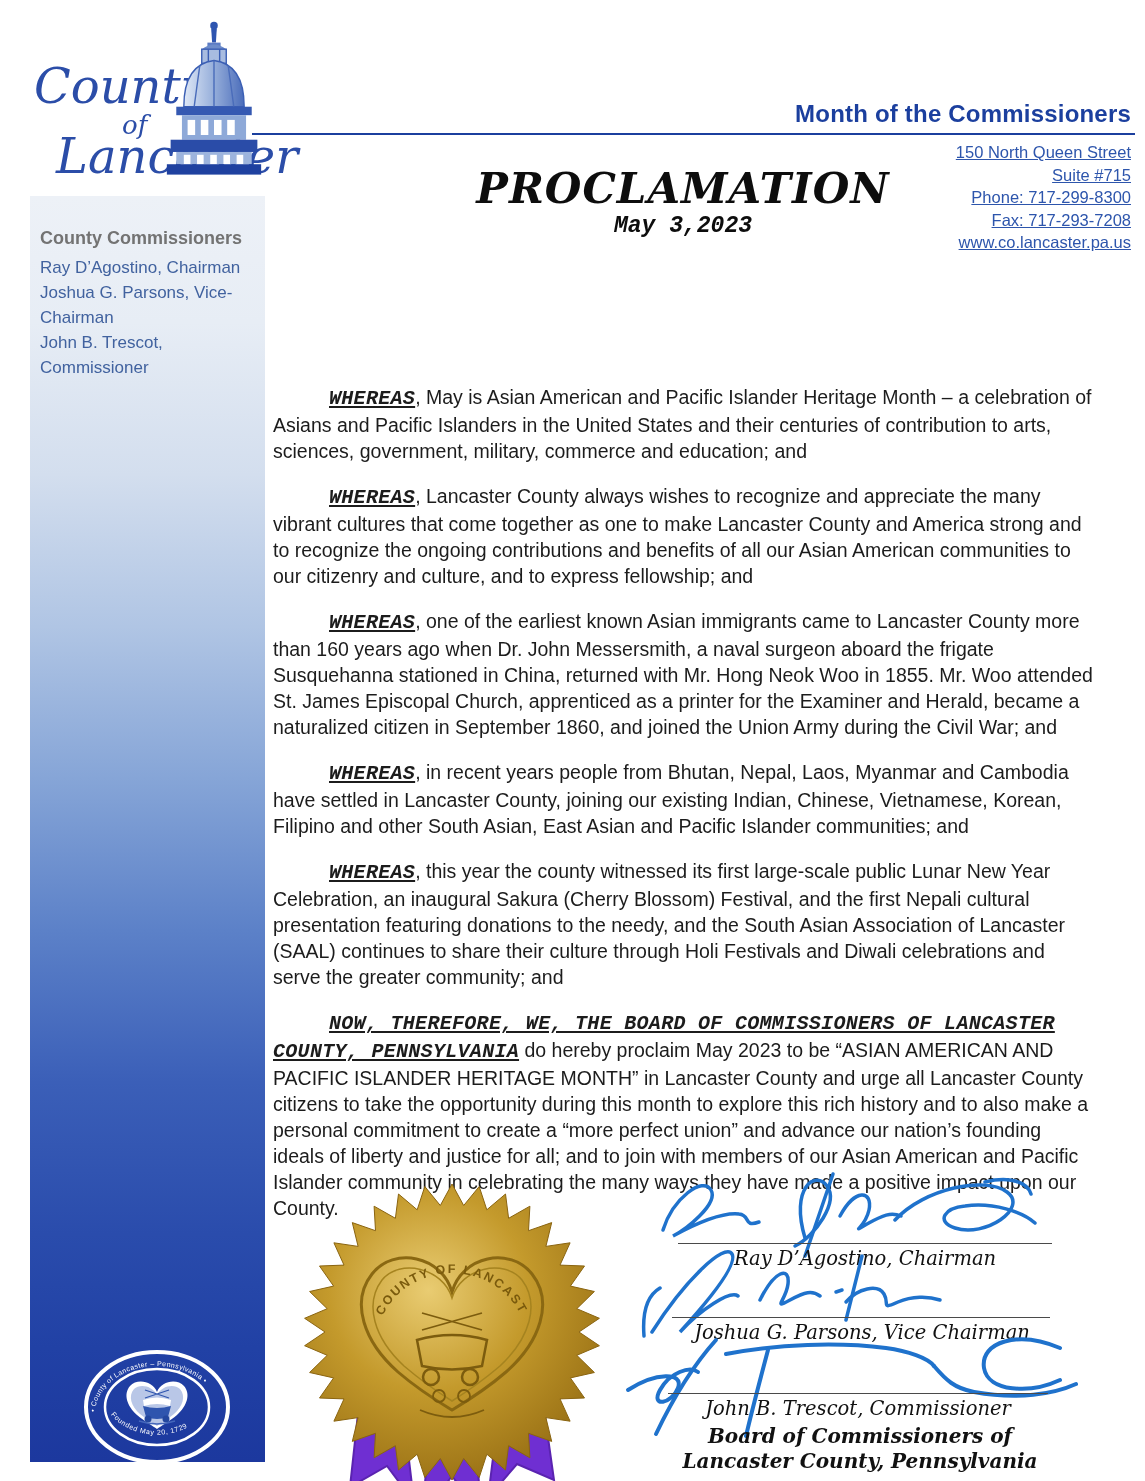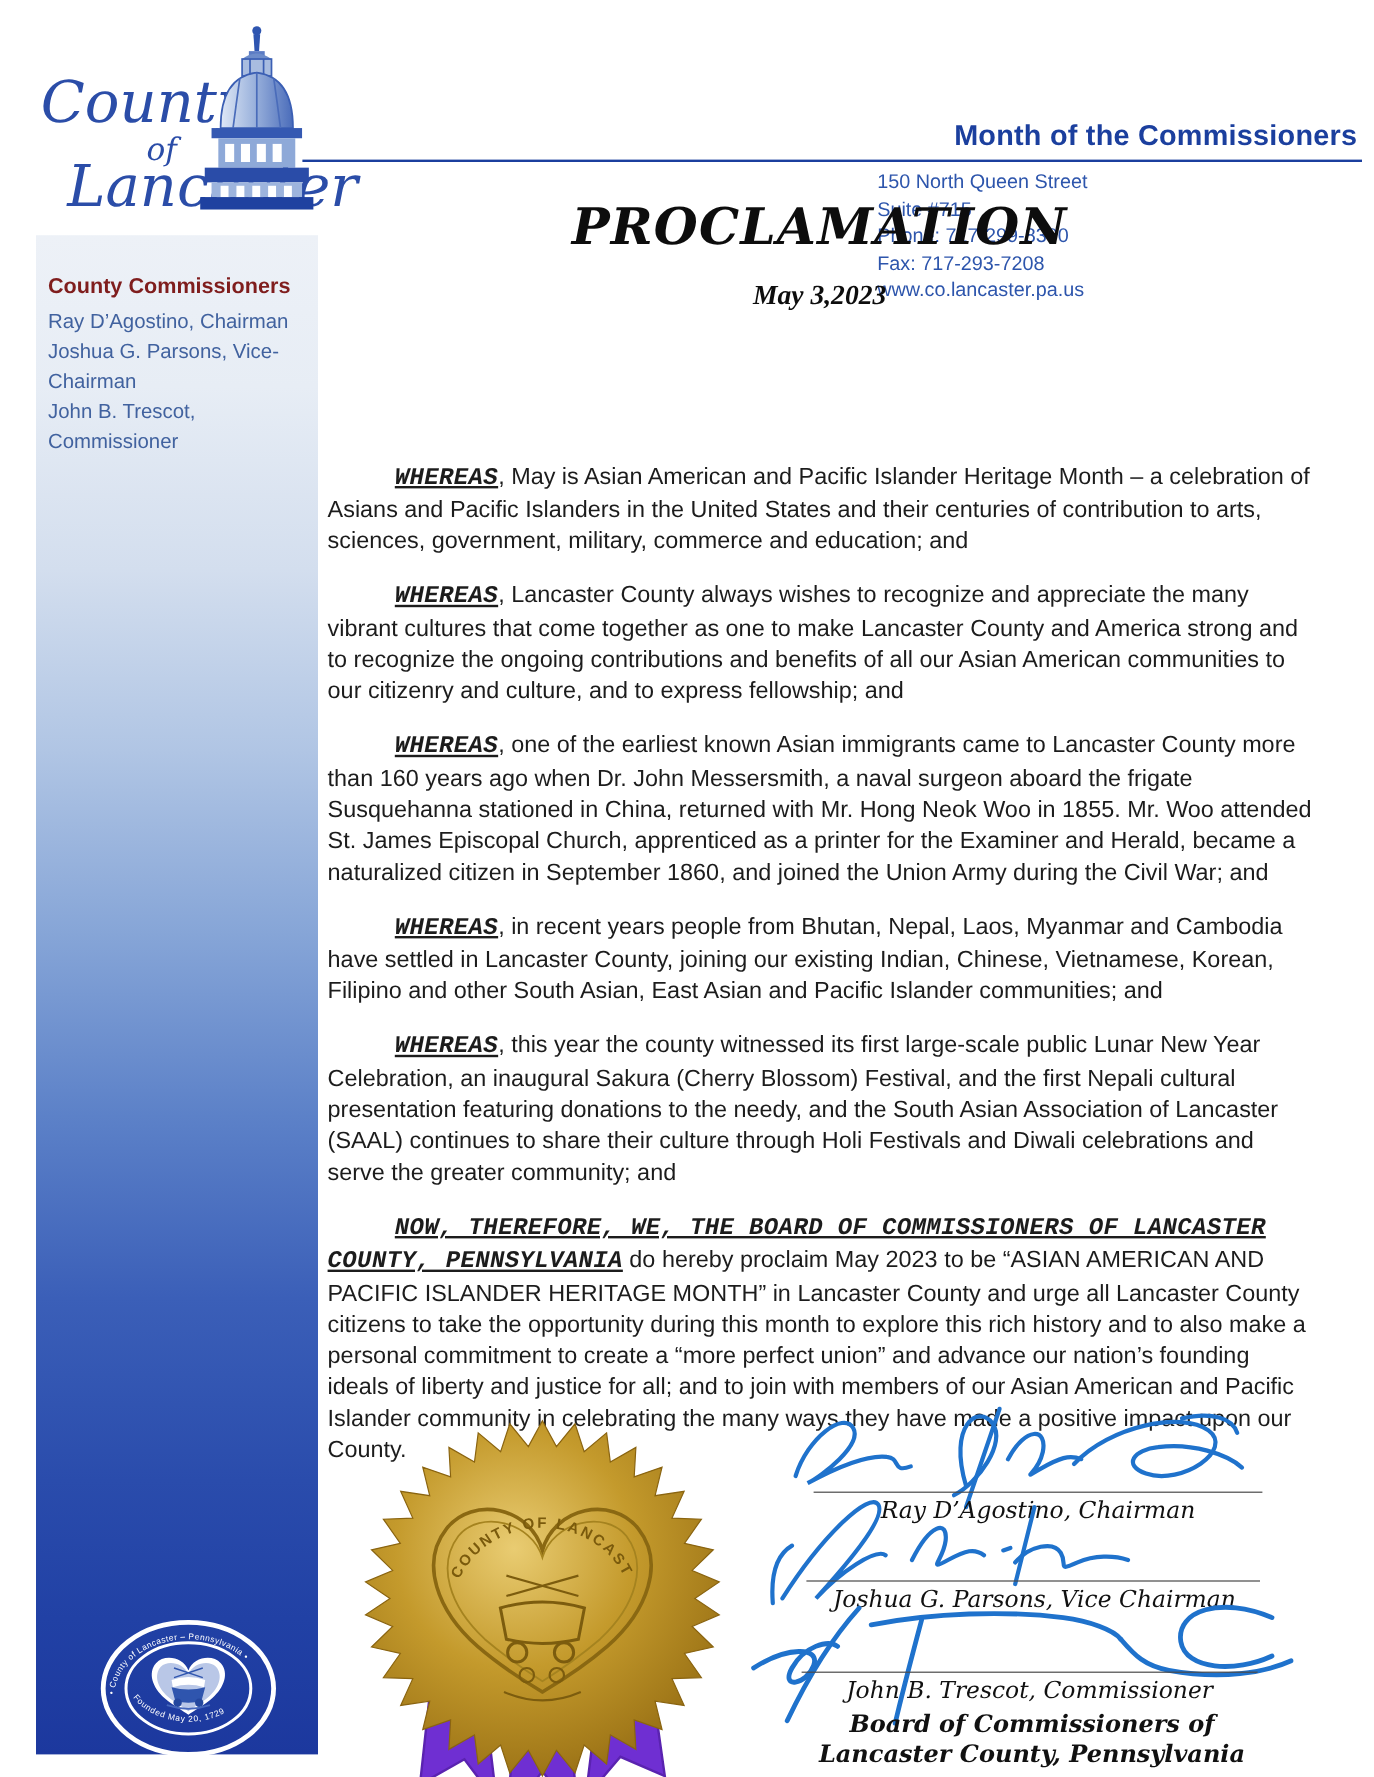--- a/index.html
+++ b/index.html
@@ -14,40 +14,40 @@
   .logo-of{left:122px;top:110px;font-size:26px;}
   .logo-lancaster{left:56px;top:128px;font-size:48px;}
   .dome{position:absolute;left:148px;top:12px;width:132px;height:180px;}
   
   .office-title{
     position:absolute;right:14px;top:100px;width:760px;text-align:right;
     font-size:24px;font-weight:bold;color:#1b3f9e;letter-spacing:0.2px;
   }
   .header-rule{position:absolute;left:252px;top:133px;width:883px;height:2px;background:#1b3f9e;}
   .address{
-    position:absolute;right:14px;top:141px;width:400px;text-align:left;
-    font-size:16.5px;line-height:22.5px;color:#2d55ac;
+    position:absolute;right:14px;top:141px;width:400px;text-align:right;
+    font-size:16.5px;line-height:22.5px;color:#2d55ac;text-decoration:underline;
   }
   
   .sidebar{
     position:absolute;left:30px;top:196px;width:235px;height:1266px;
     background:linear-gradient(180deg,
       #edf1f7 0%, #e7edf5 10%, #d3deee 22%, #b0c5e4 34%,
       #86a5d7 46%, #5c81c8 58%, #3b5fb8 70%, #2a4cac 82%, #2141a5 91%, #1c389e 100%);
   }
   .commissioners{position:absolute;left:40px;top:228px;width:220px;}
-  .commissioners .c-title{font-size:18px;font-weight:bold;color:#7f1d1d;margin-bottom:6px;}
+  .commissioners .c-title{font-size:18px;font-weight:bold;color:#737373;margin-bottom:6px;}
   .commissioners .c-name{font-size:17px;line-height:25px;color:#41629f;}
   .oval-seal{position:absolute;left:79px;top:1348px;width:156px;height:118px;}
   
   .title-block{position:absolute;left:273px;top:164px;width:820px;text-align:center;color:#0d0d0d;}
   .script{font-family:"DejaVu Serif",serif;font-style:italic;font-weight:700;}
   .t-main{font-size:42px;letter-spacing:1px;}
   .t-sub{font-size:30px;line-height:41px;margin-top:14px;letter-spacing:0.5px;}
-  .t-date{font-family:Liberation Serif, serif;font-style:italic;font-size:23px;margin-top:20px;font-weight:600;}
+  .t-date{font-family:Liberation Mono, monospace;font-style:italic;font-size:23px;font-weight:600;}
   
   .body-text{position:absolute;left:273px;top:384px;width:822px;font-size:19.5px;line-height:26px;}
   .body-text p{margin:0 0 19px 0;text-indent:56px;}
   .whereas{
     font-family:Liberation Mono, monospace;font-style:italic;font-weight:700;
     text-decoration:underline;text-underline-offset:2px;font-size:20px;letter-spacing:0.3px;
   }
   .bold-inline{font-weight:normal;text-align:right;}
   
   .gold-seal{position:absolute;left:302px;top:1180px;width:300px;height:340px;}

